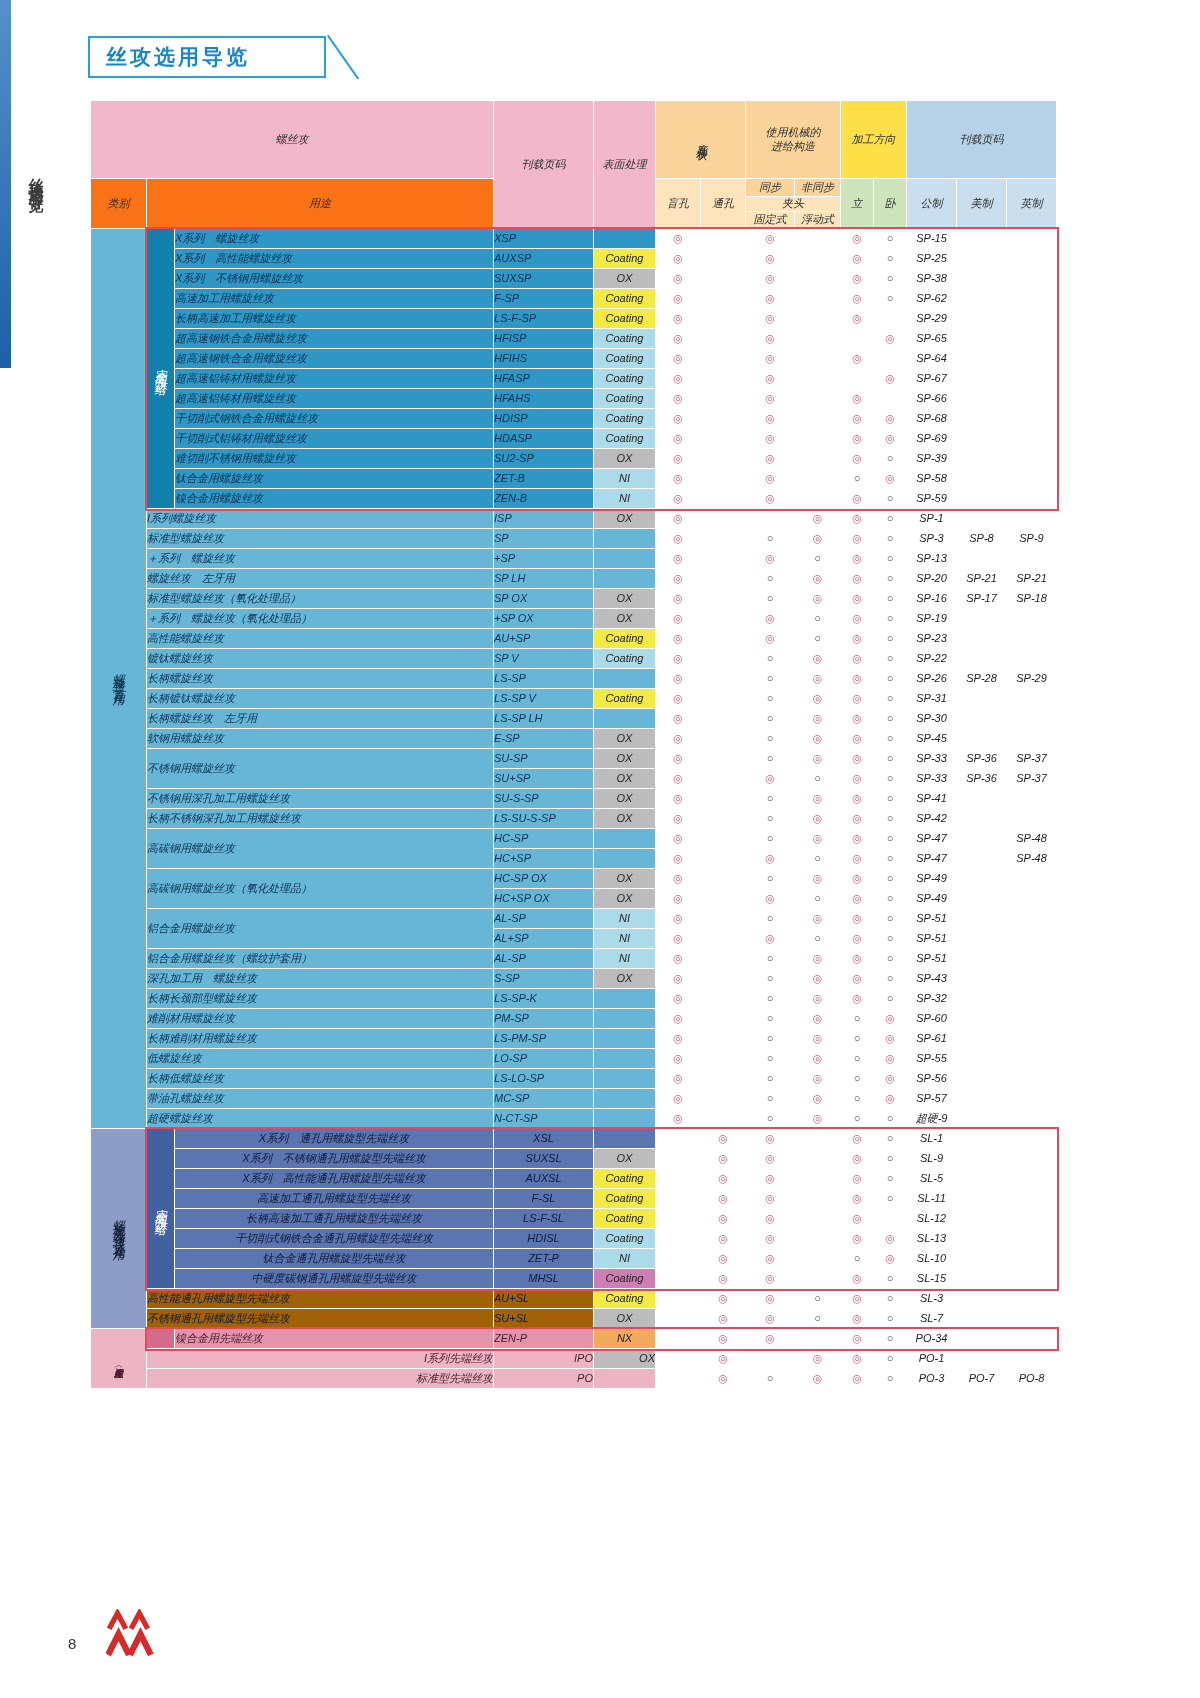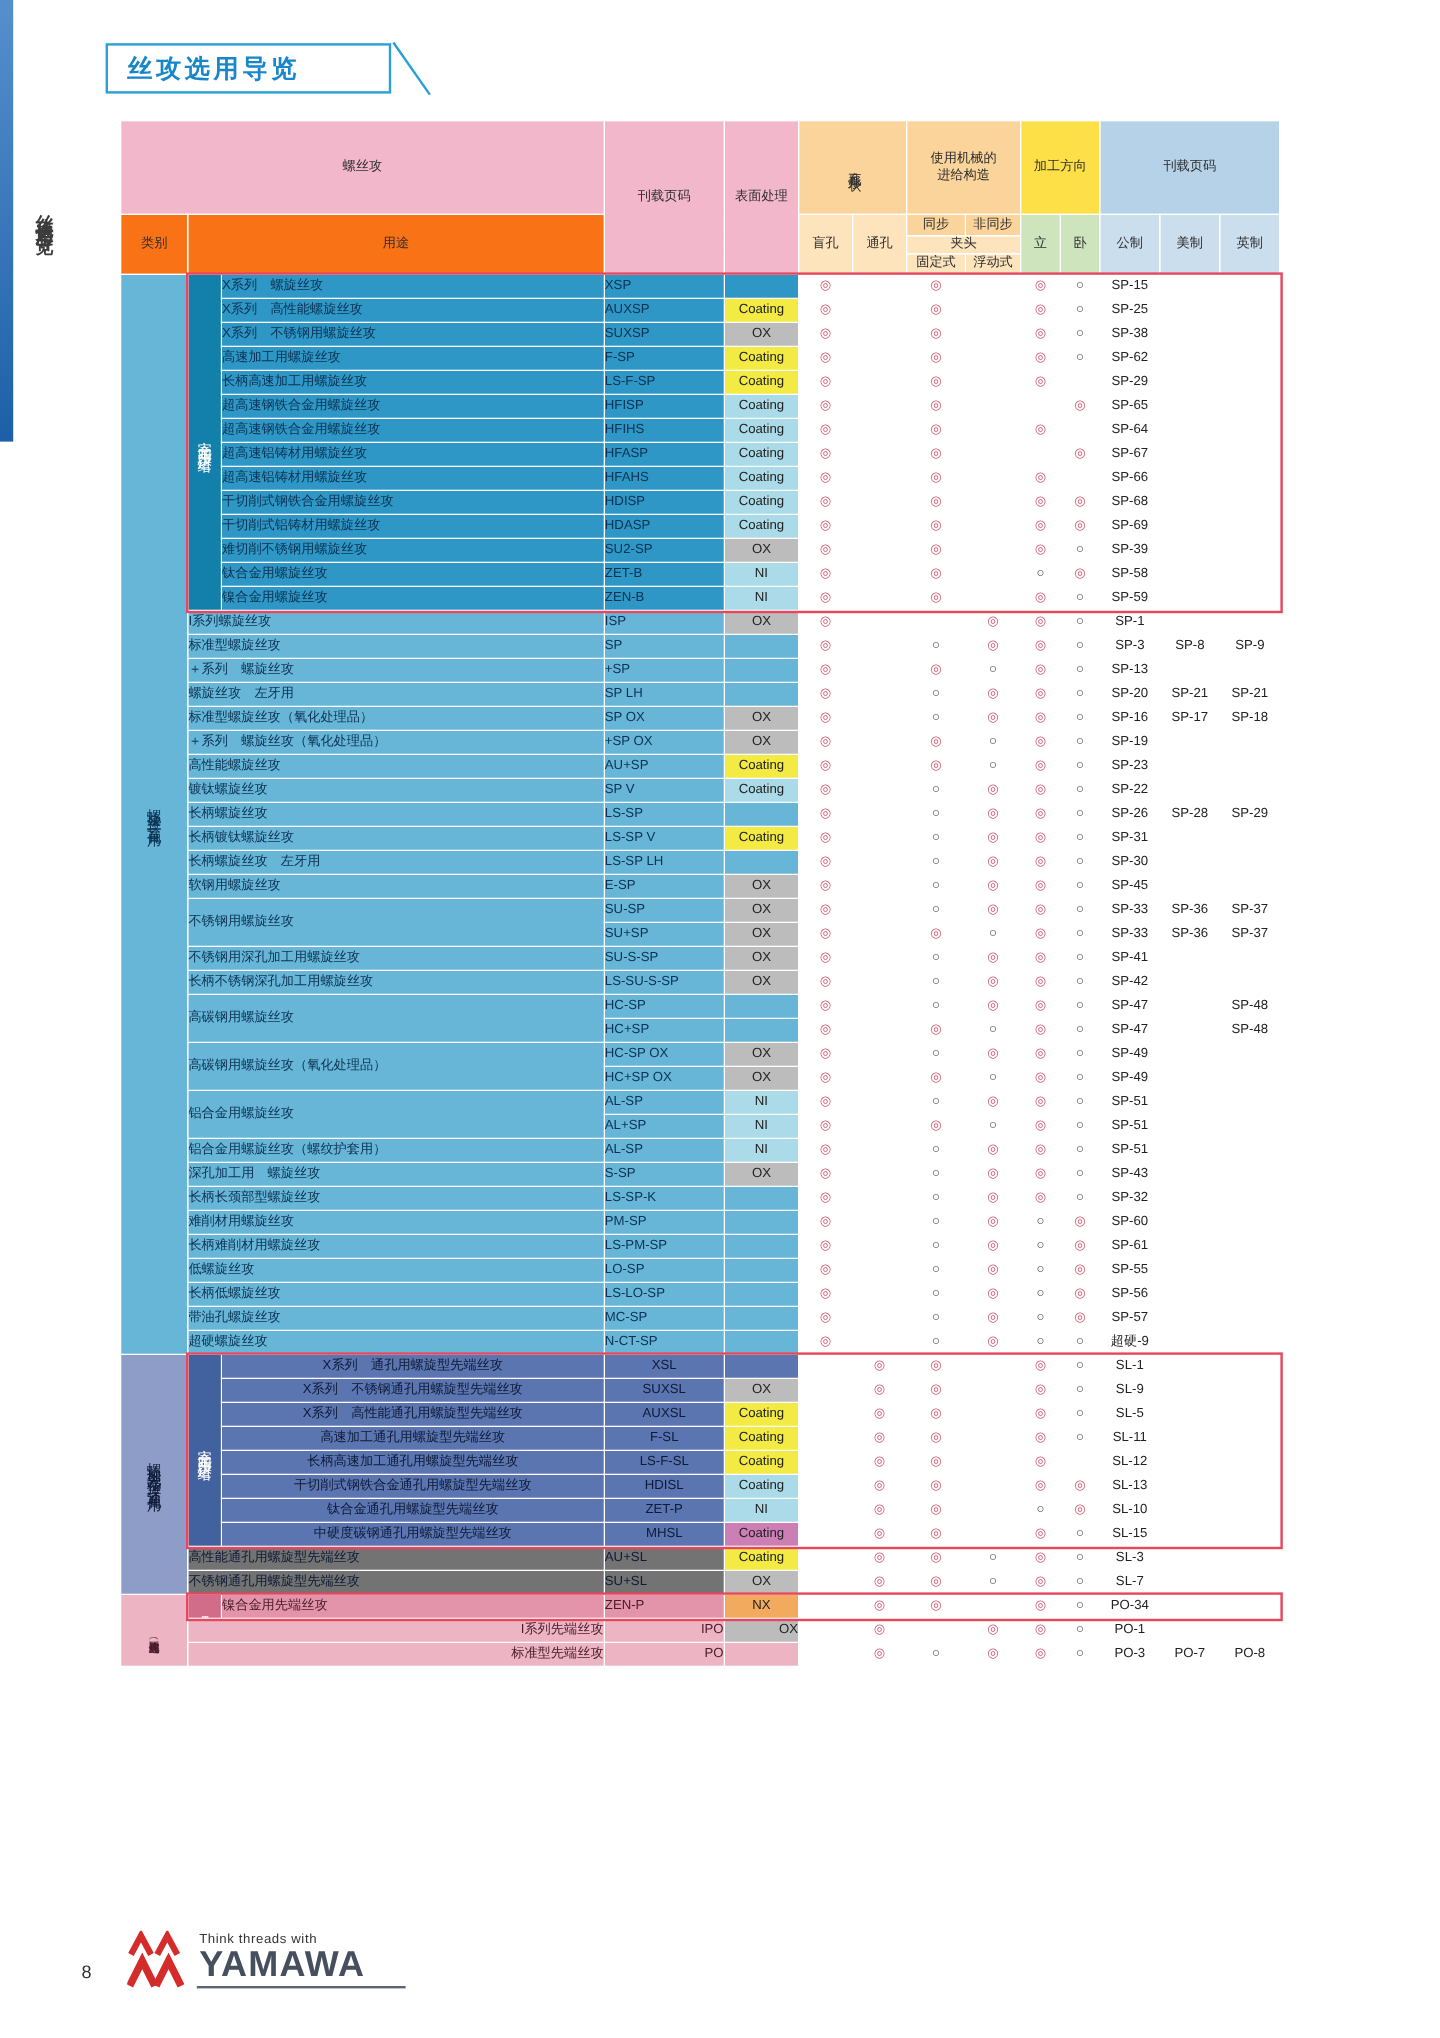--- a/index.html
+++ b/index.html
@@ -10,21 +10,21 @@
     background:linear-gradient(180deg,#5590cc 0%,#1d5fa8 100%);}
   .side-label{position:absolute;left:26px;top:166px;writing-mode:vertical-rl;text-orientation:mixed;
     font-size:15px;letter-spacing:4px;color:#3c3c3c;font-weight:bold;}
 
   .title-box{position:absolute;left:88px;top:36px;width:238px;height:42px;border:2px solid #2b9fd8;
     display:flex;align-items:center;padding-left:16px;background:#fff;box-sizing:border-box;}
   .title-text{font-size:21px;font-weight:bold;color:#1887c9;letter-spacing:3px;}
   .title-slash{position:absolute;left:327px;top:36px;width:2px;height:53px;background:#2b9fd8;
     transform-origin:top left;transform:rotate(-35deg);}
 
-  .table-wrap{position:absolute;left:100px;top:100px;width:985px;}
+  .table-wrap{position:absolute;left:90px;top:100px;width:985px;font-style:italic;}
   table.sel{border-collapse:collapse;table-layout:fixed;width:966px;}
   .sel th,.sel td{padding:0;overflow:hidden;vertical-align:middle;box-sizing:border-box;}
   .sel thead th{font-weight:normal;color:#2e2e2e;font-size:11px;text-align:center;
     border:1px solid #fff;line-height:1.25;}
   tr.r1{height:78px}tr.r2{height:18px}tr.r3{height:15px}tr.r4{height:17px}
   .h-sm{font-size:10px;}
   .h-pink{background:#f3b7cc}
   .h-pink-l{background:#f97316}
   .h-orange{background:#fbd49b}
   .h-orange-l{background:#fde4bd}
@@ -33,21 +33,21 @@
   .h-blue{background:#b6d2e8}
   .h-blue-l{background:#cbdeee}
   .vth{display:inline-block;writing-mode:vertical-rl;text-orientation:mixed;letter-spacing:2px;}
   .pre{white-space:pre-line;}
 
   .sel tbody tr{height:20px;}
   .sel tbody td{font-size:11px;line-height:1;border:1px solid rgba(255,255,255,.7);}
   tr.g1s .cfill{background:#2e97c6;color:#0b3252;}
   tr.g1  .cfill{background:#67b6d7;color:#0b3252;}
   tr.g2s .cfill{background:#5b75b1;color:#0e1a36;text-align:center;}
-  tr.g2  .cfill{background:#737373;color:#0e1a36;}
+  tr.g2  .cfill{background:#a16207;color:#0e1a36;}
   tr.g3s .cfill{background:#e394aa;color:#471b2b;}
   tr.g3  .cfill{background:#edb4c3;color:#471b2b;text-align:right;}
 
   .cat-cell{text-align:center;}
   .cat-g1{background:#67b6d7;color:#0b3252;}
   .cat-g2{background:#8d9dc7;color:#0e1a36;}
   .cat-g3{background:#edb4c3;color:#471b2b;}
   .cat-cell .vtxt{display:inline-block;writing-mode:vertical-rl;text-orientation:mixed;
     font-size:12px;letter-spacing:3px;}
   .cat-g3 .vtxt{font-size:9px;letter-spacing:0;line-height:10px;}
@@ -969,18 +969,14 @@
 
 <div class="footer">
   <div class="page-num">8</div>
   <div class="logo">
     <svg width="48" height="48" viewBox="0 0 46 46">
       <path d="M3 19 L11 4 L19 19" stroke="#d42b2b" stroke-width="5" fill="none"></path>
       <path d="M24 19 L32 4 L40 19" stroke="#d42b2b" stroke-width="5" fill="none"></path>
       <path d="M2 44 L12 24 L22 44" stroke="#d42b2b" stroke-width="6" fill="none"></path>
       <path d="M23 44 L33 24 L43 44" stroke="#d42b2b" stroke-width="6" fill="none"></path>
     </svg>
-    <div class="logo-text">
-      <div class="tagline">Think threads with</div>
-      <div class="brand">YAMAWA</div>
-    </div>
   </div>
 </div>
 
 </body></html>

